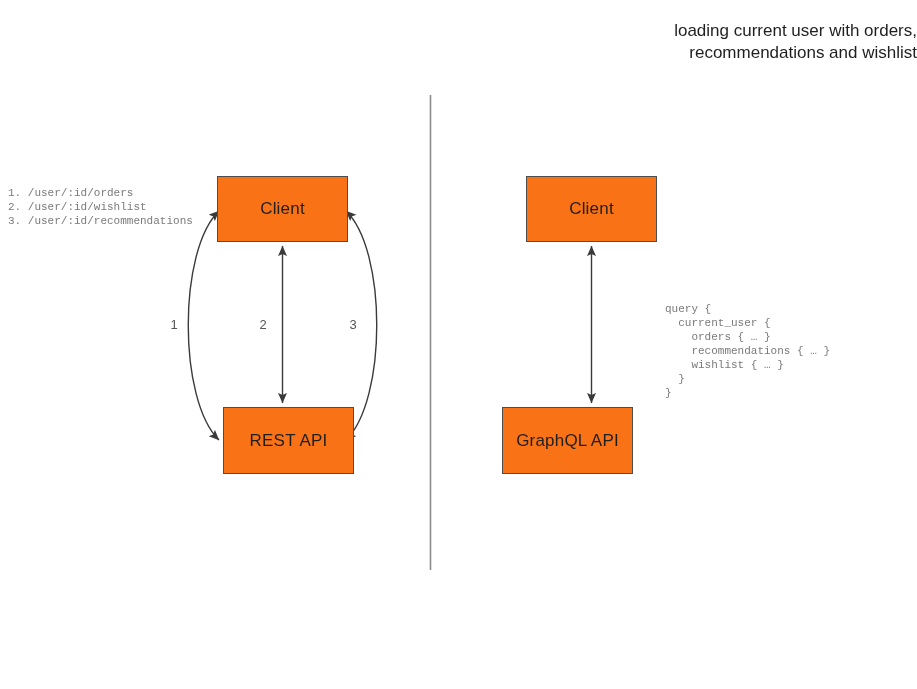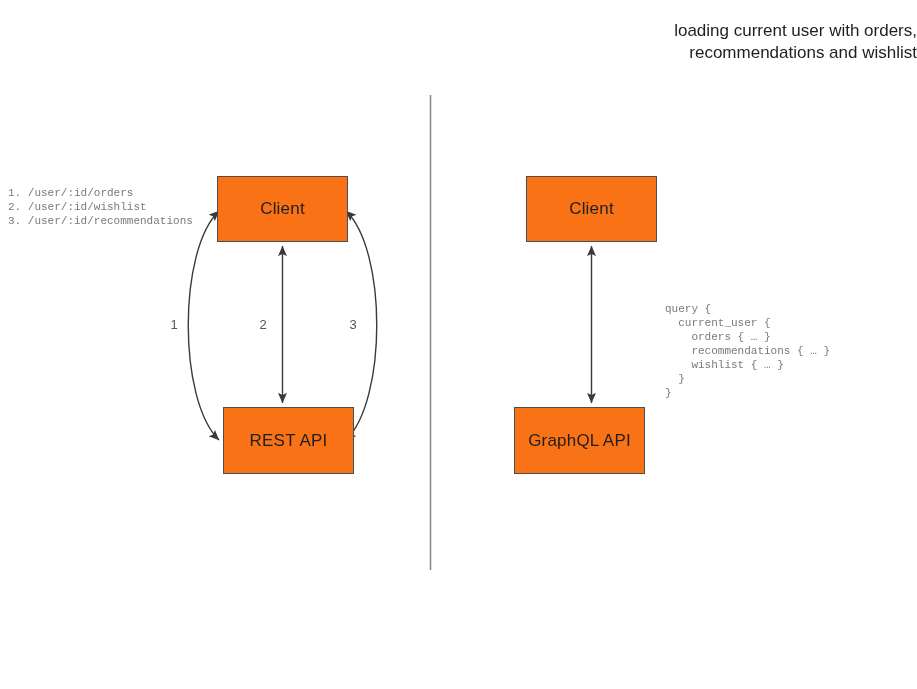--- a/index.html
+++ b/index.html
@@ -47,21 +47,21 @@
     align-items: center;
     justify-content: center;
     font-size: 17px;
     color: #1f1f1f;
     letter-spacing: 0.2px;
   }
 
   #node-client-rest  { left: 217px; top: 176px; width: 131px; height: 66px; }
   #node-rest-api     { left: 217px; top: 407px; width: 131px; height: 67px; margin-left: 6px; }
   #node-client-gql   { left: 526px; top: 176px; width: 131px; height: 66px; }
-  #node-graphql-api  { left: 514px; top: 407px; width: 131px; height: 67px; }
+  #node-graphql-api  { left: 502px; top: 407px; width: 131px; height: 67px; }
 
   
   .edge-label {
     position: absolute;
     font-size: 13px;
     color: #555555;
     text-align: center;
     width: 20px;
   }
   #edge-label-1 { left: 164px; top: 317px; }

